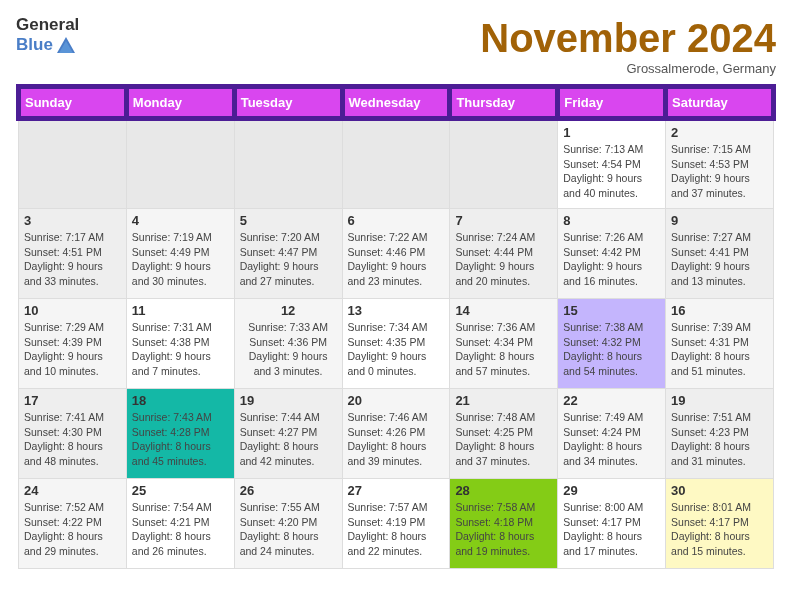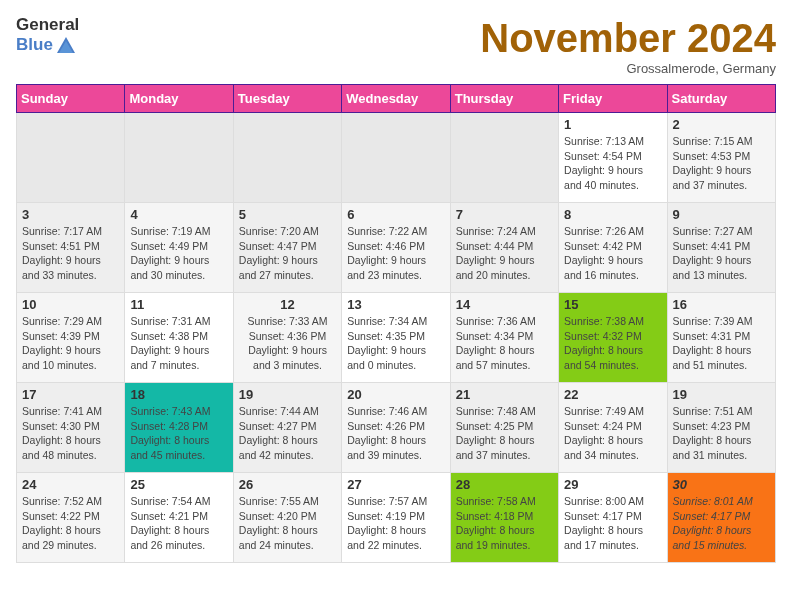--- a/index.html
+++ b/index.html
@@ -32,27 +32,27 @@
     .location {
       font-size: 13px;
       color: #555;
     }
     table {
       width: 100%;
       border-collapse: collapse;
       table-layout: fixed;
     }
     th {
-      background-color: #ec4899;
+      background-color: #d946ef;
       color: #fff;
       font-size: 13px;
       font-weight: bold;
       padding: 6px 4px;
       text-align: left;
-      border: 1px solid #4c1d95;
+      border: 5px solid #4c1d95;
     }
     td {
       vertical-align: top;
       border: 1px solid #ddd;
       padding: 4px 5px;
       font-size: 11px;
       color: #333;
       min-height: 80px;
       height: 90px;
       background: #fff;
@@ -177,21 +177,21 @@
           <div class="day-info">Sunrise: 7:33 AM<br>Sunset: 4:36 PM<br>Daylight: 9 hours and 3 minutes.</div>
         </td>
         <td style="background-color: rgb(255, 255, 255);">
           <span class="day-number">13</span>
           <div class="day-info">Sunrise: 7:34 AM<br>Sunset: 4:35 PM<br>Daylight: 9 hours and 0 minutes.</div>
         </td>
         <td style="background-color: rgb(245, 245, 245);">
           <span class="day-number">14</span>
           <div class="day-info">Sunrise: 7:36 AM<br>Sunset: 4:34 PM<br>Daylight: 8 hours and 57 minutes.</div>
         </td>
-        <td style="background-color: #84cc16; margin-top: 44px;">
+        <td style="background-color: #c4b5fd; margin-top: 44px;">
           <span class="day-number">15</span>
           <div class="day-info">Sunrise: 7:38 AM<br>Sunset: 4:32 PM<br>Daylight: 8 hours and 54 minutes.</div>
         </td>
         <td style="background-color: rgb(245, 245, 245);">
           <span class="day-number">16</span>
           <div class="day-info">Sunrise: 7:39 AM<br>Sunset: 4:31 PM<br>Daylight: 8 hours and 51 minutes.</div>
         </td>
       </tr>
       <tr>
         <td style="background-color: rgb(238, 238, 238);">
@@ -241,19 +241,19 @@
           <div class="day-info">Sunrise: 7:57 AM<br>Sunset: 4:19 PM<br>Daylight: 8 hours and 22 minutes.</div>
         </td>
         <td style="background-color: #84cc16;">
           <span class="day-number">28</span>
           <div class="day-info">Sunrise: 7:58 AM<br>Sunset: 4:18 PM<br>Daylight: 8 hours and 19 minutes.</div>
         </td>
         <td style="background-color: rgb(255, 255, 255);">
           <span class="day-number">29</span>
           <div class="day-info">Sunrise: 8:00 AM<br>Sunset: 4:17 PM<br>Daylight: 8 hours and 17 minutes.</div>
         </td>
-        <td style="background-color: #f97316; font-style: italic;">
+        <td style="background-color: #fef9c3;">
           <span class="day-number">30</span>
           <div class="day-info">Sunrise: 8:01 AM<br>Sunset: 4:17 PM<br>Daylight: 8 hours and 15 minutes.</div>
         </td>
       </tr>
     </tbody>
 </table>
 
 </body></html>

